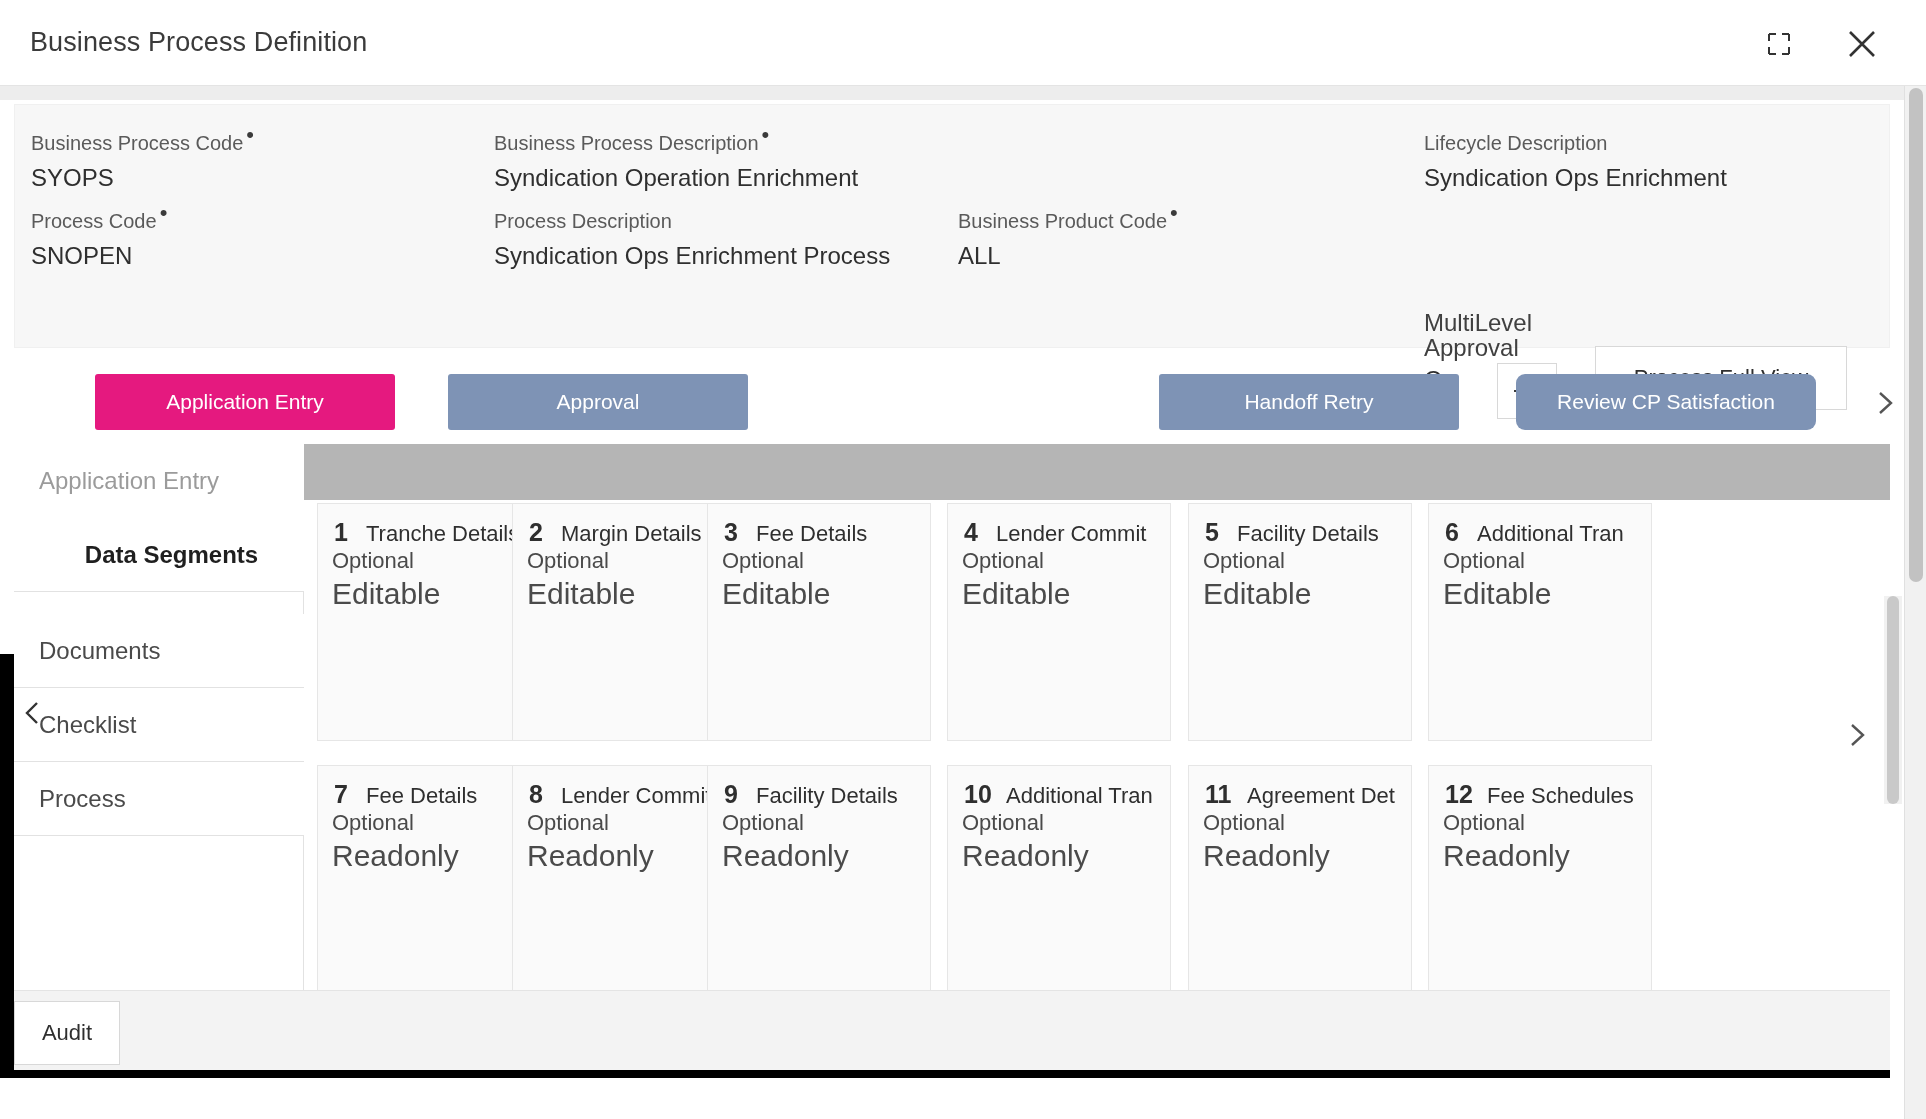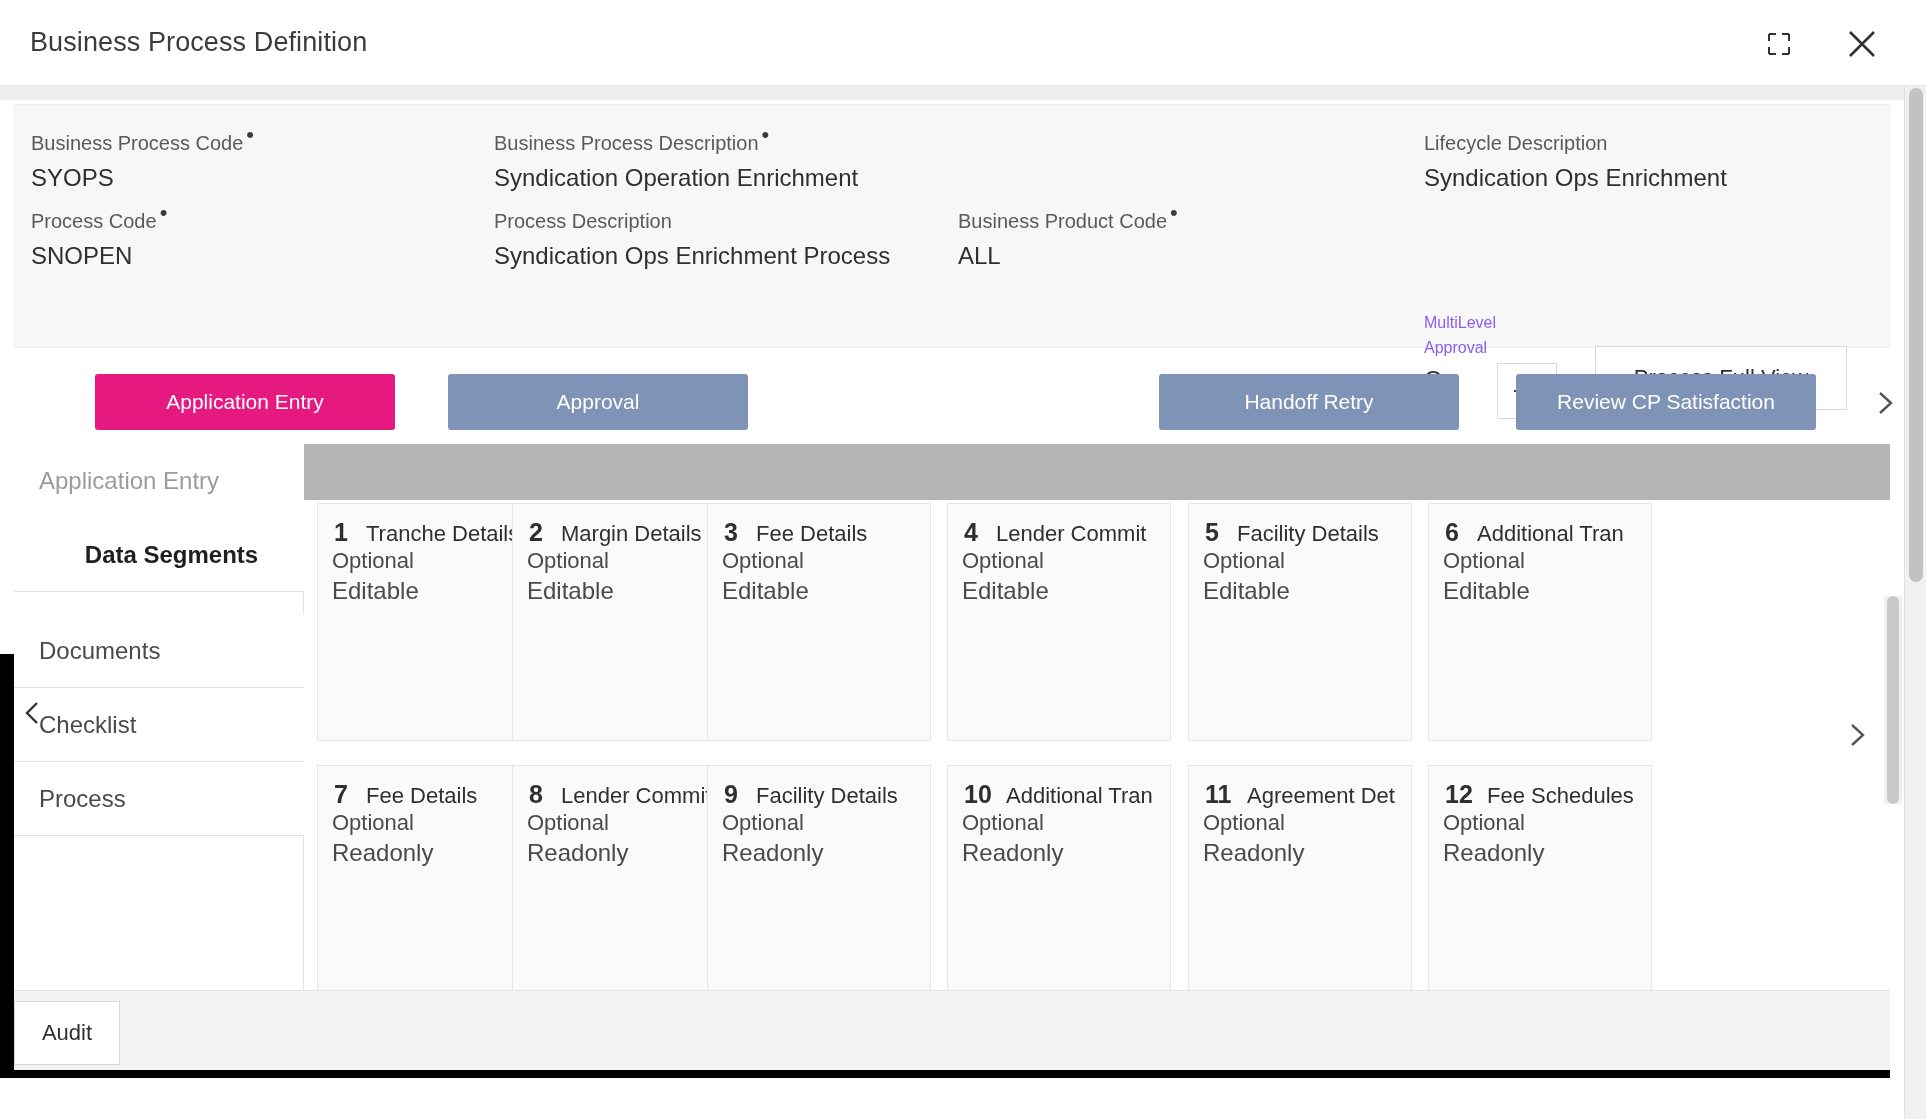--- a/index.html
+++ b/index.html
@@ -96,22 +96,22 @@
   .col2 { left: 479px; }
   .col3 { left: 943px; }
   .col4 { left: 1409px; }
   .row1 { top: 27px; }
   .row2 { top: 105px; }
 
   .multilevel-label {
     position: absolute;
     left: 1409px;
     top: 205px;
-    font-size: 16px;
-    color: #8b5cf6;
+    font-size: 24px;
+    color: #404040;
     line-height: 25px;
     width: 110px;
   }
   .multilevel-value {
     position: absolute;
     left: 1409px;
     top: 261px;
     font-size: 24px;
     color: #2f2f2f;
   }
@@ -293,21 +293,21 @@
     left: 14px;
     top: 44px;
     font-size: 22px;
     color: #4a4a4a;
     text-align: center;
   }
   .card .meta2 {
     position: absolute;
     left: 14px;
     top: 73px;
-    font-size: 24px;
+    font-size: 30px;
     color: #4a4a4a;
   }
   .cards-next {
     position: absolute;
     right: 20px;
     top: 222px;
     width: 26px;
     height: 26px;
     cursor: pointer;
   }
@@ -452,21 +452,21 @@
     <div class="multilevel-value">On</div>
     <div class="plus-btn"></div>
 
     <div class="full-view-btn">Process Full View</div>
   </div>
 
   <div class="stage-bar">
     <div class="stage active" style="left:95px; width:300px;">Application Entry</div>
     <div class="stage" style="left:448px; width:300px;">Approval</div>
     <div class="stage" style="left:1159px; width:300px;">Handoff Retry</div>
-    <div class="stage" style="left:1516px; width:300px;">Review CP Satisfaction</div>
+    <div class="stage" style="left:1516px; width:300px;border-radius:9px;">Review CP Satisfaction</div>
     <div class="stage-next">
       <svg width="26" height="26" viewBox="0 0 26 26">
           <path d="M8 3 L19 13 L8 23" stroke="#555" stroke-width="2.4" fill="none"></path>
         </svg>
     </div>
   </div>
 
   <div class="leftnav">
     <div class="leftnav-head">Application Entry</div>
     <div class="nav-item selected" style="top:74px;text-align:center;">Data Segments</div>

